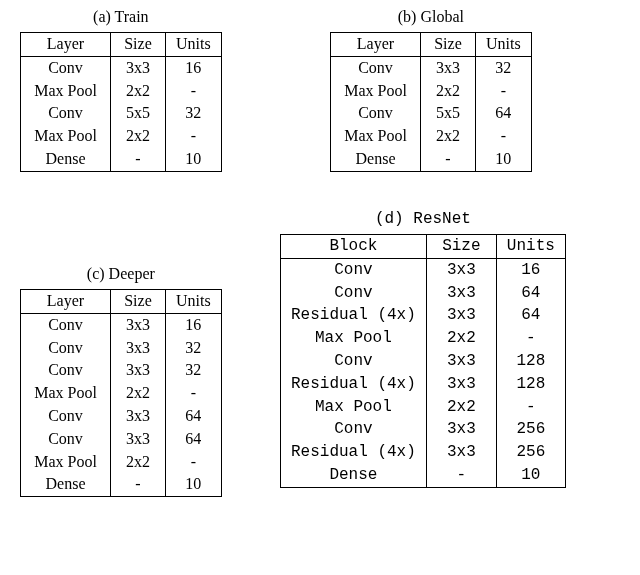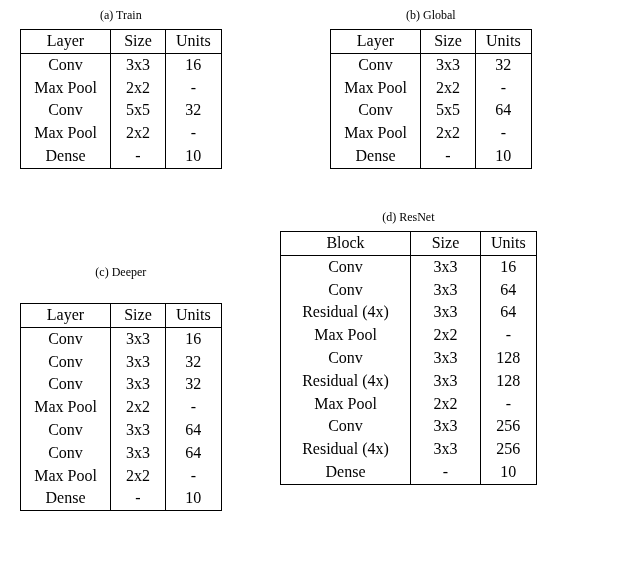--- a/index.html
+++ b/index.html
@@ -17,41 +17,41 @@
     }
     .table-block {
       position: absolute;
       display: flex;
       flex-direction: column;
       align-items: center;
     }
     .caption {
       text-align: center;
       margin-bottom: 6px;
-      font-size: 12px;
+      font-size: 16px;
     }
     table {
       border-collapse: collapse;
       background: white;
     }
     th, td {
       border: 1px solid black;
       padding: 1px 10px;
       text-align: center;
       font-weight: normal;
       font-size: 16px;
       line-height: 1.3;
     }
     thead td {
       font-weight: normal;
     }
     .block-a { left: 20px; top: 8px; }
     .block-b { left: 330px; top: 8px; }
-    .block-c { left: 20px; top: 265px; gap: 17px; }
-    .block-d { left: 280px; top: 210px; }
+    .block-c { left: 20px; top: 265px; }
+    .block-d { left: 280px; top: 210px; font-family: Liberation Mono, monospace; }
     .table-a td:nth-child(1), .table-a th:nth-child(1) { min-width: 90px; }
     .table-a td:nth-child(2) { min-width: 55px; }
     .table-a td:nth-child(3) { min-width: 55px; }
     .table-b td:nth-child(1) { min-width: 90px; }
     .table-b td:nth-child(2) { min-width: 55px; }
     .table-b td:nth-child(3) { min-width: 55px; }
     .table-c td:nth-child(1) { min-width: 90px; }
     .table-c td:nth-child(2) { min-width: 55px; }
     .table-c td:nth-child(3) { min-width: 55px; }
     .table-d td:nth-child(1) { min-width: 130px; }

